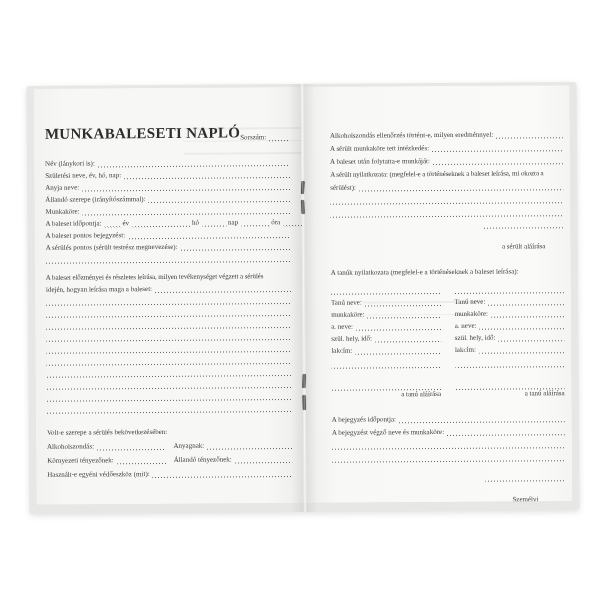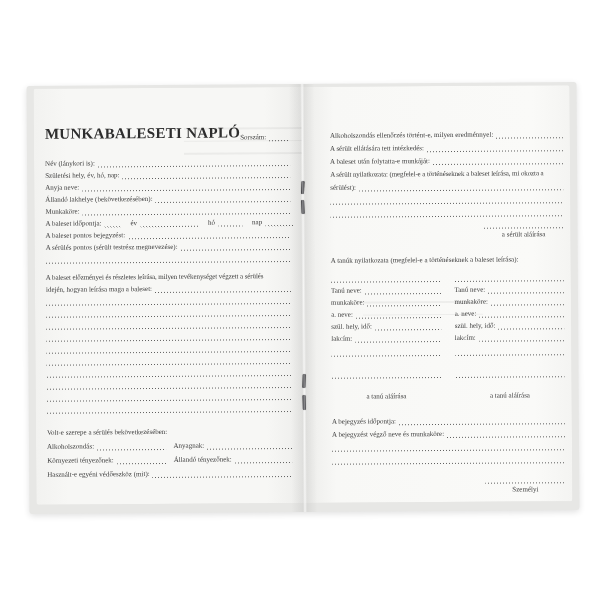--- a/index.html
+++ b/index.html
@@ -59,51 +59,51 @@
 
   .row{display:flex;align-items:flex-end;height:12px;white-space:nowrap;}
   .row13{display:flex;align-items:flex-end;height:13px;white-space:nowrap;}
   .lbl{flex:0 0 auto;}
   .dots{
     flex:1 1 auto;height:8px;margin-left:3px;
     background-image:repeating-linear-gradient(to right,rgba(70,70,70,.85) 0 1px,transparent 1px 3px);
     background-size:100% 1px;background-position:left bottom;background-repeat:no-repeat;
   }
   .dots.fix{flex:0 0 auto;}
-  .unit{flex:0 0 auto;margin-left:10px;}
+  .unit{flex:0 0 auto;margin-left:2px;}
   .blank-line{
     height:12px;
     background-image:repeating-linear-gradient(to right,rgba(70,70,70,.85) 0 1px,transparent 1px 3px);
     background-size:100% 1px;background-position:left bottom;background-repeat:no-repeat;
   }
   .para{height:12px;display:flex;align-items:flex-end;white-space:nowrap;letter-spacing:-.1px;}
   .gap6{height:6px;}.gap10{height:10px;}.gap12{height:12px;}
 
   .sig-block{display:flex;flex-direction:column;align-items:flex-end;margin-top:4px;}
   .sig-line{
     width:80px;height:8px;
     background-image:repeating-linear-gradient(to right,rgba(70,70,70,.85) 0 1px,transparent 1px 3px);
     background-size:100% 1px;background-position:left bottom;background-repeat:no-repeat;
   }
-  .sig-caption{width:80px;text-align:center;margin-top:2px;}
+  .sig-caption{width:80px;text-align:center;margin-top:14px;}
 
   .witness-cols{display:flex;gap:14px;margin-top:8px;}
   .wcol{flex:1;display:flex;flex-direction:column;font-family:Liberation Serif, serif;}
   .wcol .row{height:12px;}
   .wsep{
     height:10px;
     background-image:repeating-linear-gradient(to right,rgba(70,70,70,.85) 0 1px,transparent 1px 3px);
     background-size:100% 1px;background-position:left bottom;background-repeat:no-repeat;
   }
   .wsig-line{
     height:14px;margin-top:8px;
     background-image:repeating-linear-gradient(to right,rgba(70,70,70,.85) 0 1px,transparent 1px 3px);
     background-size:100% 1px;background-position:left bottom;background-repeat:no-repeat;
   }
-  .wsig-caption{text-align:center;margin-top:14px;}
+  .wsig-caption{text-align:right;margin-top:0;}
 
   .two-col{display:flex;align-items:flex-end;height:14px;white-space:nowrap;}
   .two-col .half{flex:1;display:flex;align-items:flex-end;}
   .two-col .half + .half{margin-left:8px;align-items:center;}
 
   
   .ghost{position:absolute;opacity:.07;filter:blur(.4px);pointer-events:none;}
   .ghost-bar{height:1.5px;background:#5a5a5a;margin-bottom:11px;}
 </style>
 </head>
@@ -127,29 +127,29 @@
             <span class="lbl">Sorszám:</span>
             <span class="dots"></span>
           </span>
         </div>
 
         <div class="row">
           <span class="lbl">Név (lánykori is):</span>
           <span class="dots"></span>
         </div>
         <div class="row">
-          <span class="lbl">Születési hely, év, hó, nap:</span>
+          <span class="lbl">Születési neve, év, hó, nap:</span>
           <span class="dots"></span>
         </div>
         <div class="row">
           <span class="lbl">Anyja neve:</span>
           <span class="dots"></span>
         </div>
         <div class="row">
-          <span class="lbl">Állandó lakhelye (bekövetkezésében):</span>
+          <span class="lbl">Állandó szerepe (irányítószámmal):</span>
           <span class="dots"></span>
         </div>
         <div class="row">
           <span class="lbl">Munkaköre:</span>
           <span class="dots"></span>
         </div>
 
         <div class="row">
           <span class="lbl">A baleset időpontja:</span>
           <span class="dots fix" style="width:16px"></span>
@@ -231,21 +231,21 @@
         <div class="ghost-bar"></div>
           <div class="ghost-bar"></div>
       </div>
       <div class="content">
 
         <div class="row13">
           <span class="lbl">Alkoholszondás ellenőrzés történt-e, milyen eredménnyel:</span>
           <span class="dots"></span>
         </div>
         <div class="row13">
-          <span class="lbl">A sérült ellátására tett intézkedés:</span>
+          <span class="lbl">A sérült munkaköre tett intézkedés:</span>
           <span class="dots"></span>
         </div>
         <div class="row13">
           <span class="lbl">A baleset után folytatta-e munkáját:</span>
           <span class="dots"></span>
         </div>
 
         <div class="para" style="height:13px">A sérült nyilatkozata: (megfelel-e a történéseknek a baleset leírása, mi okozta a</div>
         <div class="row13">
           <span class="lbl">sérülést):</span>

